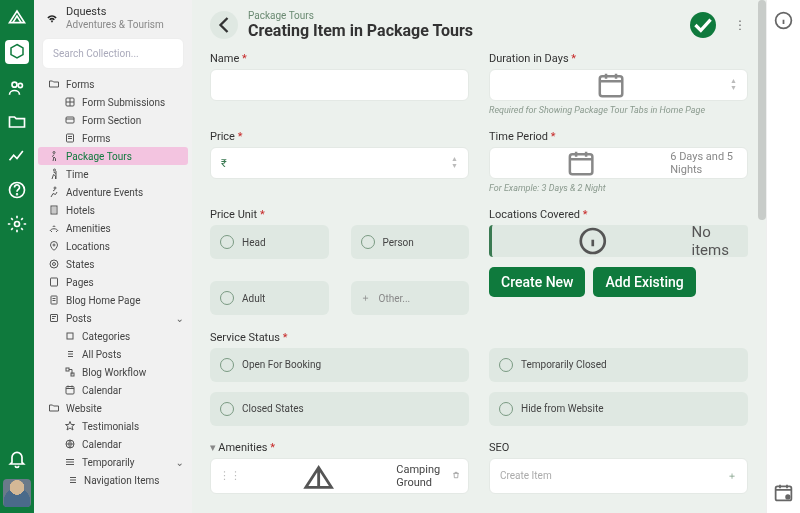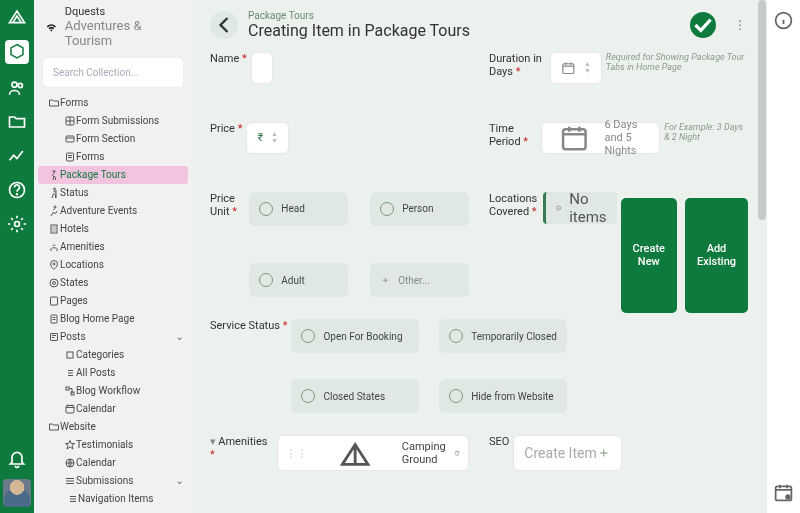--- a/index.html
+++ b/index.html
@@ -8,60 +8,60 @@
 .rail .ri{width:20px;height:20px;display:flex;align-items:center;justify-content:center;cursor:pointer}
 .rail .ri.active{background:#fff;color:#0f7a3d;border-radius:4px;padding:3px;width:24px;height:24px}
 .avatar{width:28px;height:28px;border-radius:4px;background:#6a7a8a;position:absolute;bottom:6px;overflow:hidden}
 .avatar::after{content:"";position:absolute;inset:0;background:radial-gradient(circle at 50% 30%,#d4b896 30%,transparent 31%),radial-gradient(circle at 50% 80%,#4a6a8a 50%,transparent 51%)}
 .bell{position:absolute;bottom:44px;color:#fff}
 .sidewrap{width:158px;background:#f1f1f1;display:flex;flex-direction:column;position:relative}
 .brand{padding:6px 10px 4px;display:flex;align-items:center;gap:6px}
 .brand-ico{width:16px;height:14px}
 .brand-t{line-height:1.15}
 .brand-name{font-size:11px;color:#333}
-.brand-sub{font-size:13px;color:#888}
+.brand-sub{font-size:10px;color:#888}
 .search{margin:4px 8px 6px;background:#fff;border-radius:6px;padding:9px 10px;color:#aab;font-size:10px;border:1px solid #eee}
 .tree{overflow-y:auto;flex:1;padding-bottom:8px}
 .tree::-webkit-scrollbar{width:6px}
 .tree::-webkit-scrollbar-thumb{background:#ccc;border-radius:3px}
-.tnode{display:flex;align-items:center;padding:3px 8px 3px;font-size:10px;color:#444;cursor:pointer;position:relative}
+.tnode{display:flex;align-items:center;gap:6px;padding:3px 8px 3px;font-size:10px;color:#444;cursor:pointer;position:relative}
 .tnode.d0{padding-left:14px}
 .tnode.d1{padding-left:30px}
 .tnode.d2{padding-left:32px}
 .tnode.active{background:#f3c4e0;color:#0f7a3d;border-radius:3px;margin:0 4px;padding-left:10px}
 .tnode .chev{position:absolute;right:8px;color:#666}
 .ticon{width:12px;height:12px;flex:none;display:flex;align-items:center;justify-content:center;color:#555}
 .content{flex:1;background:#ecf1ed;position:relative;overflow:hidden}
 .chead{display:flex;align-items:center;padding:10px 18px 6px;gap:10px}
 .back{width:28px;height:28px;border-radius:50%;background:#dfe8e2;display:flex;align-items:center;justify-content:center;color:#333;cursor:pointer}
 .crumbwrap{flex:1}
 .crumb{font-size:10px;color:#6a8a72}
-.ctitle{font-size:16px;color:#333;font-weight:400}
+.ctitle{font-size:16px;color:#333;font-weight:700}
 .ok{width:26px;height:26px;border-radius:50%;background:#0f7a3d;color:#fff;display:flex;align-items:center;justify-content:center;cursor:pointer}
 .more{width:16px;display:flex;align-items:center;justify-content:center;color:#666;cursor:pointer;margin-left:6px}
 .form{padding:6px 18px;display:grid;grid-template-columns:1fr 1fr;gap:6px 20px;overflow-y:auto;height:calc(100% - 50px)}
 .form::-webkit-scrollbar{width:8px}
 .form::-webkit-scrollbar-thumb{background:#bbb;border-radius:4px}
-.fgroup{display:flex;flex-direction:row;gap:4px}
+.fgroup{display:flex;flex-direction:column;gap:4px}
 .flabel{font-size:11px;color:#333}
 .req::after{content:" *";color:#c62828}
 .finput{background:#fff;border:1px solid #e4e9e5;border-radius:6px;height:32px;display:flex;align-items:center;padding:0 10px;color:#777;font-size:11px;gap:8px}
 .finput .stepper{margin-left:auto;display:flex;flex-direction:column;color:#bbb;font-size:7px;line-height:1}
 .hint{font-size:9px;color:#8a9a8e;font-style:italic}
 .radiogrp{display:flex;gap:22px;flex-wrap:wrap}
 .radio{background:#dfe8e2;border-radius:6px;flex:1;min-width:44%;height:34px;display:flex;align-items:center;gap:8px;padding:0 10px;font-size:10px;color:#444;cursor:pointer}
 .rcirc{width:14px;height:14px;border-radius:50%;border:1.5px solid #7a9a82}
 .radio.other{color:#888}
 .nobox{border-left:3px solid #3a7a52;background:#dfe8e2;border-radius:4px;height:32px;display:flex;align-items:center;gap:8px;padding:0 10px;font-size:15px;color:#555}
 .btnrow{display:flex;gap:8px;margin-top:6px}
-.btn{background:#0f7a3d;color:#fff;border-radius:5px;padding:7px 12px;font-size:11px;font-weight:500;cursor:pointer;border:none}
+.btn{background:#0f7a3d;color:#fff;border-radius:5px;padding:7px 12px;font-size:14px;font-weight:500;cursor:pointer;border:none}
 .amensel{background:#fff;border:1px solid #e4e9e5;border-radius:6px;height:36px;display:flex;align-items:center;padding:0 8px;gap:8px;font-size:11px;color:#444}
 .amensel .hdl{color:#bbb;cursor:grab}
 .amensel .del{margin-left:auto;color:#888;cursor:pointer}
-.createitem{background:#fff;border:1px solid #e4e9e5;border-radius:6px;height:36px;display:flex;align-items:center;padding:0 10px;font-size:14px;color:#aaa;justify-content:space-between}
+.createitem{background:#fff;border:1px solid #e4e9e5;border-radius:6px;height:36px;display:flex;align-items:center;padding:0 10px;font-size:10px;color:#aaa;justify-content:space-between}
 .rtside{width:34px;background:#fff;border-left:1px solid #eee;display:flex;flex-direction:column;align-items:center;padding-top:10px;justify-content:space-between;padding-bottom:10px;color:#666}
 .scrollthumb{position:absolute;right:0;top:0;width:8px;height:220px;background:#c8ccc9;border-radius:4px}
 svg{width:100%;height:100%}
 </style>
 </head>
 <body>
 
 <div class="rail">
   <div class="ri">
       <svg viewBox="0 0 24 24" fill="none" stroke="currentColor" stroke-width="2">
@@ -169,21 +169,21 @@
         </span>
         <span>Package Tours</span>
       </div>
       <div class="tnode d0">
         <span class="ticon">
           <svg viewBox="0 0 24 24" fill="none" stroke="currentColor" stroke-width="2">
             <circle cx="13" cy="4" r="2"></circle>
             <path d="M8 22l3-9 4 3v6M11 8l5 3M16 6v16"></path>
           </svg>
         </span>
-        <span>Status</span>
+        <span>Time</span>
       </div>
       <div class="tnode d0">
         <span class="ticon">
           <svg viewBox="0 0 24 24" fill="none" stroke="currentColor" stroke-width="2">
             <circle cx="14" cy="4" r="2"></circle>
             <path d="M6 22l4-7 5 2 3-5M10 10l4-3"></path>
           </svg>
         </span>
         <span>Adventure Events</span>
       </div>
@@ -308,21 +308,21 @@
           </svg>
         </span>
         <span>Calendar</span>
       </div>
       <div class="tnode d1">
         <span class="ticon">
           <svg viewBox="0 0 24 24" fill="none" stroke="currentColor" stroke-width="2">
             <path d="M4 7h16M4 12h16M4 17h16"></path>
           </svg>
         </span>
-        <span>Submissions</span>
+        <span>Temporarily</span>
         <span class="chev">⌄</span>
       </div>
       <div class="tnode d2">
         <span class="ticon">
           <svg viewBox="0 0 24 24" fill="none" stroke="currentColor" stroke-width="2">
             <path d="M8 7h12M8 12h12M8 17h12M4 7h.01M4 12h.01M4 17h.01"></path>
           </svg>
         </span>
         <span>Navigation Items</span>
       </div>

